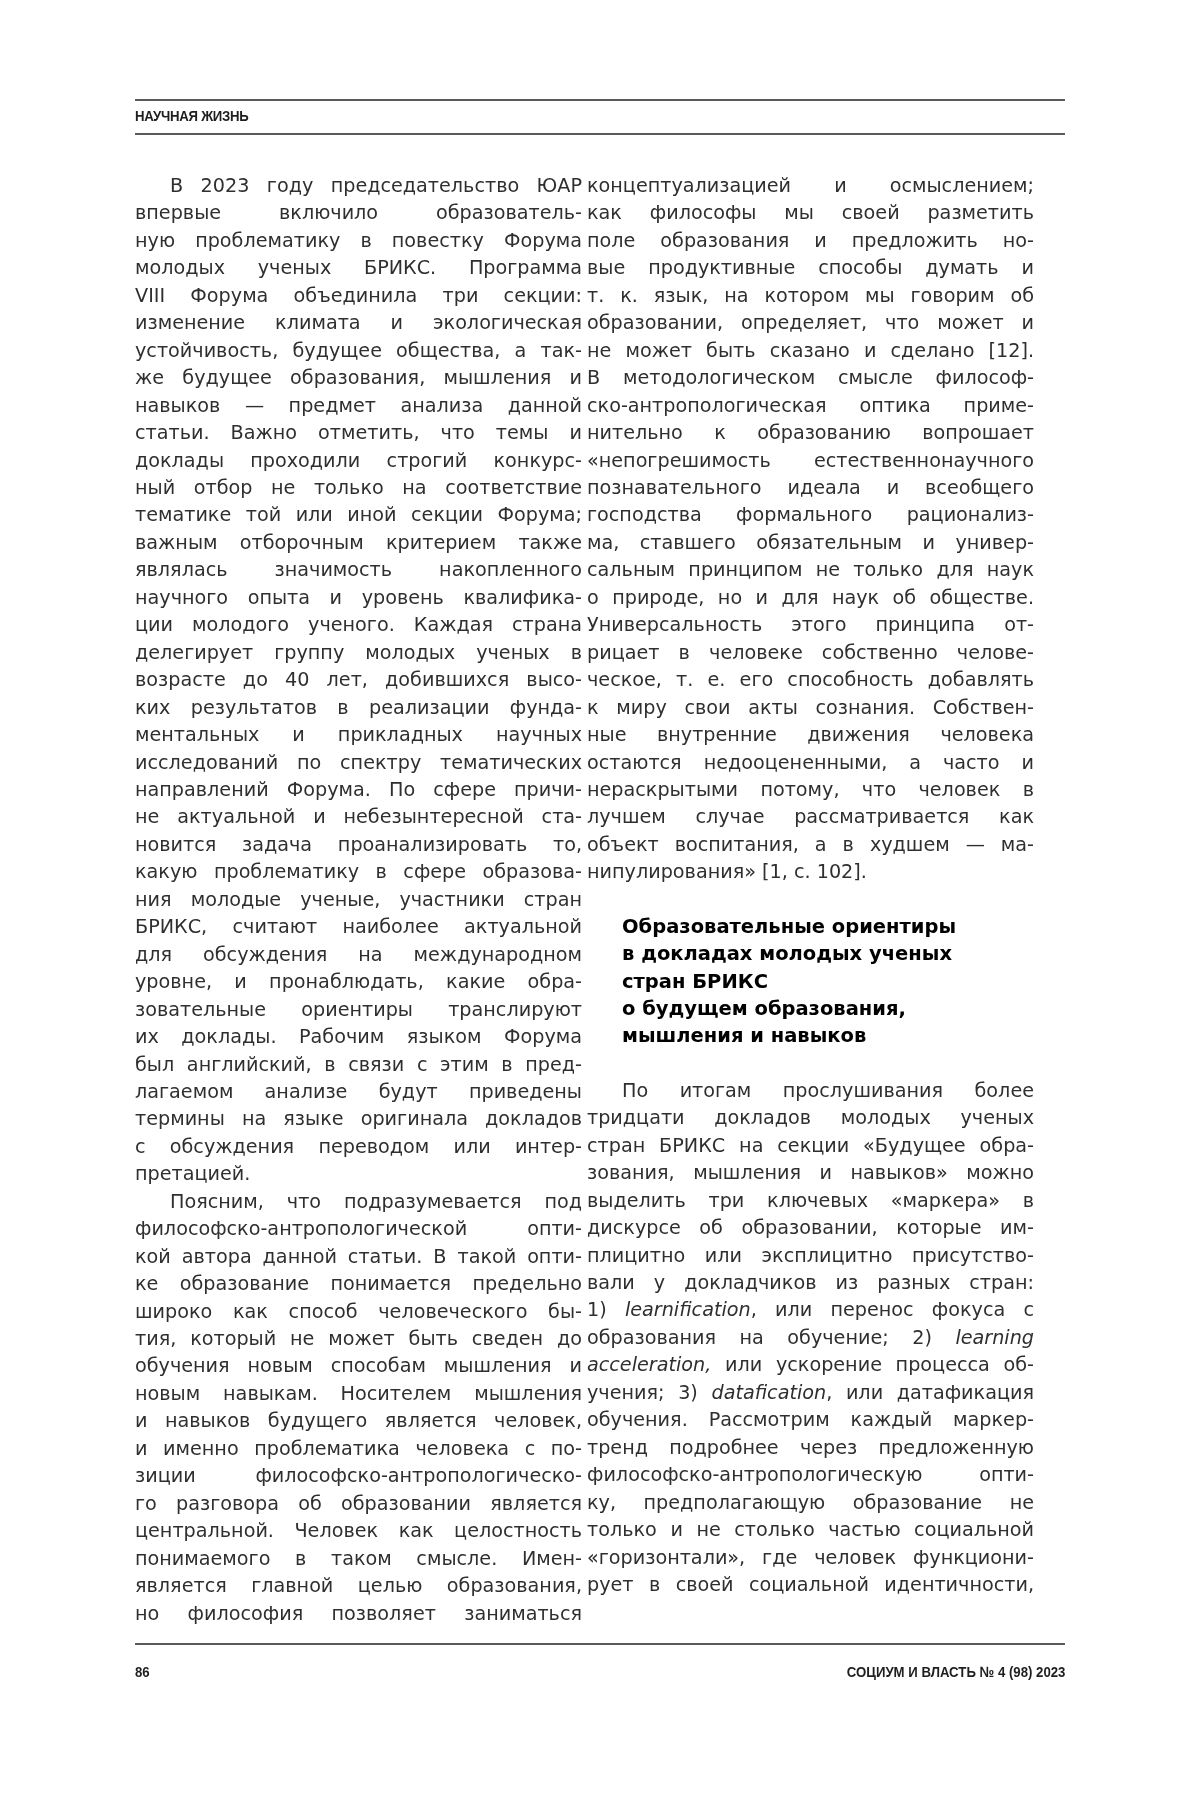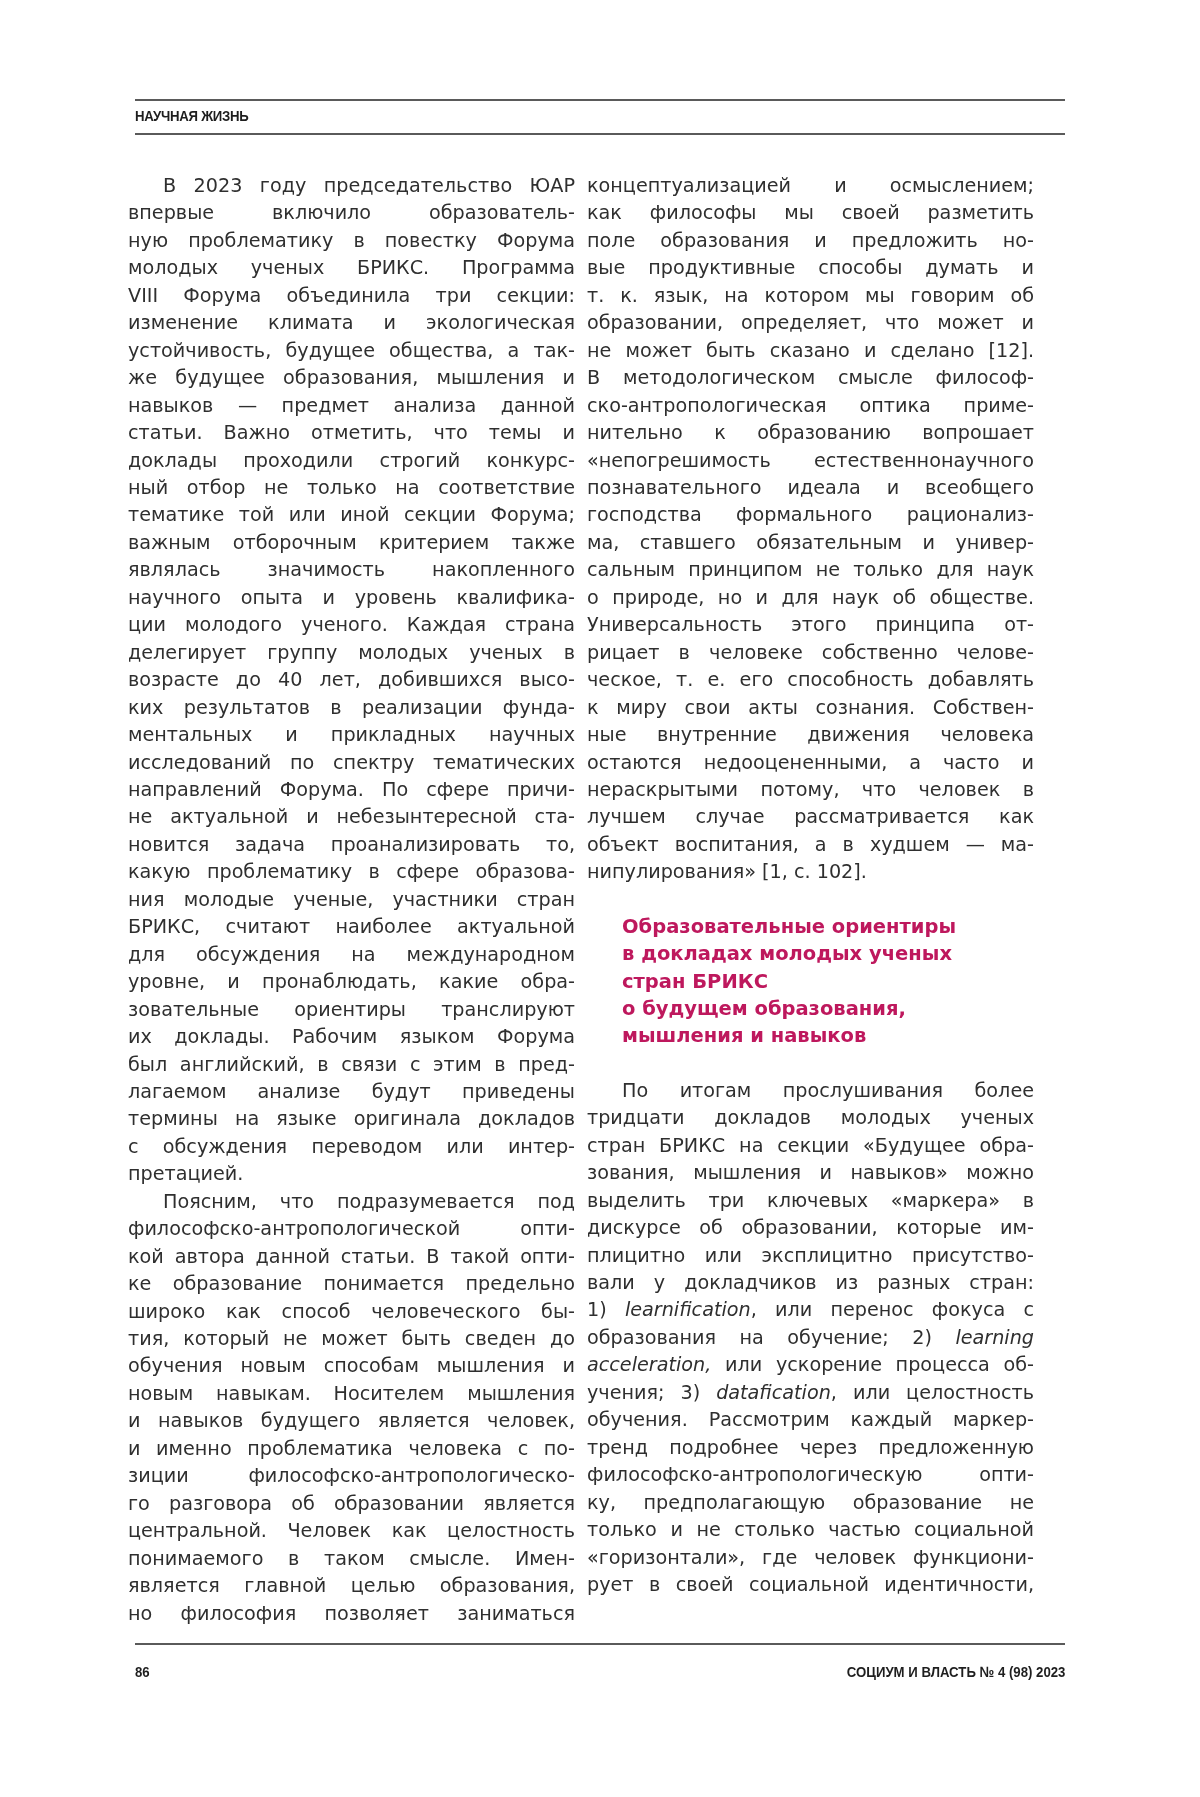--- a/index.html
+++ b/index.html
@@ -1,26 +1,26 @@
 <!DOCTYPE html>
 <html><head>
 <meta charset="utf-8">
 <style>
   html, body { margin: 0; padding: 0; background: #ffffff; }
   body { width: 1200px; height: 1797px; position: relative; overflow: hidden; color: #2b2b2b; }
   .rule { position: absolute; left: 135px; width: 930px; height: 2px; background: #5a5a5a; }
   .running-head { position: absolute; left: 135px; top: 107px; font-family: "Liberation Sans", sans-serif; font-weight: bold; font-size: 15px; letter-spacing: -0.3px; transform: scaleX(0.88); transform-origin: left; color: #1e1e1e; }
   .col { position: absolute; top: 172px; width: 447px; font-family: "DejaVu Sans", sans-serif; font-size: 19.2px; line-height: 27.45px; color: #2f2f2f; }
-  .col.left { left: 128px; }
+  .col.left { left: 135px; }
   .col.right { left: 587px; }
   .col p { margin: 0; text-align: justify; hyphens: manual; }
   .col p.indent { text-indent: 35px; }
   .line { display: block; text-align: justify; text-align-last: justify; white-space: nowrap; }
   .line.last { text-align-last: left; }
-  .heading { margin: 27px 0 27px 35px; font-family: "DejaVu Sans", sans-serif; font-weight: bold; font-size: 19.5px; line-height: 27.4px; color: #be185d; }
+  .heading { margin: 27px 0 27px 35px; font-family: "DejaVu Sans", sans-serif; font-weight: bold; font-size: 19.5px; line-height: 27.4px; color: #000000; }
   .heading span { display: block; }
   em { font-style: italic; }
   .footer-page { position: absolute; left: 135px; top: 1663px; font-family: "Liberation Sans", sans-serif; font-weight: bold; font-size: 15px; transform: scaleX(0.88); transform-origin: left; color: #1e1e1e; }
   .footer-journal { position: absolute; right: 135px; top: 1663px; font-family: "Liberation Sans", sans-serif; font-weight: bold; font-size: 15px; transform: scaleX(0.88); transform-origin: right; color: #1e1e1e; white-space: nowrap; }
 </style>
 </head>
 <body>
 
 <div class="rule" style="top:99px;"></div>
 <div class="running-head">НАУЧНАЯ ЖИЗНЬ</div>
@@ -120,20 +120,20 @@
       <span>в докладах молодых ученых</span>
       <span>стран БРИКС</span>
       <span>о будущем образования,</span>
       <span>мышления и навыков</span>
     </div>
   <p class="indent" id="rp2" style="text-indent: 0px;">
     <span id="rp2-before"><span class="line" style="padding-left: 35px;">По итогам прослушивания более</span><span class="line">тридцати докладов молодых ученых</span><span class="line">стран БРИКС на секции «Будущее обра-</span><span class="line">зования, мышления и навыков» можно</span><span class="line">выделить три ключевых «маркера» в</span><span class="line">дискурсе об образовании, которые им-</span><span class="line">плицитно или эксплицитно присутство-</span><span class="line">вали у докладчиков из разных стран:</span></span>
     <span class="line"><span>1) </span><em>learnification</em><span>, или перенос фокуса с</span></span>
     <span class="line"><span>образования на обучение; 2) </span><em>learning</em></span>
     <span class="line"><em>acceleration,</em><span> или ускорение процесса об-</span></span>
-    <span class="line"><span>учения; 3) </span><em>datafication</em><span>, или целостность</span></span>
+    <span class="line"><span>учения; 3) </span><em>datafication</em><span>, или датафикация</span></span>
     <span id="rp2-after"><span class="line">обучения. Рассмотрим каждый маркер-</span><span class="line">тренд подробнее через предложенную</span><span class="line">философско-антропологическую опти-</span><span class="line">ку, предполагающую образование не</span><span class="line">только и не столько частью социальной</span><span class="line">«горизонтали», где человек функциони-</span><span class="line">рует в своей социальной идентичности,</span></span>
   </p>
 </div>
 
 <div class="rule" style="top:1643px;"></div>
 <div class="footer-page">86</div>
 <div class="footer-journal">СОЦИУМ И ВЛАСТЬ № 4 (98) 2023</div>
 
 </body></html>

